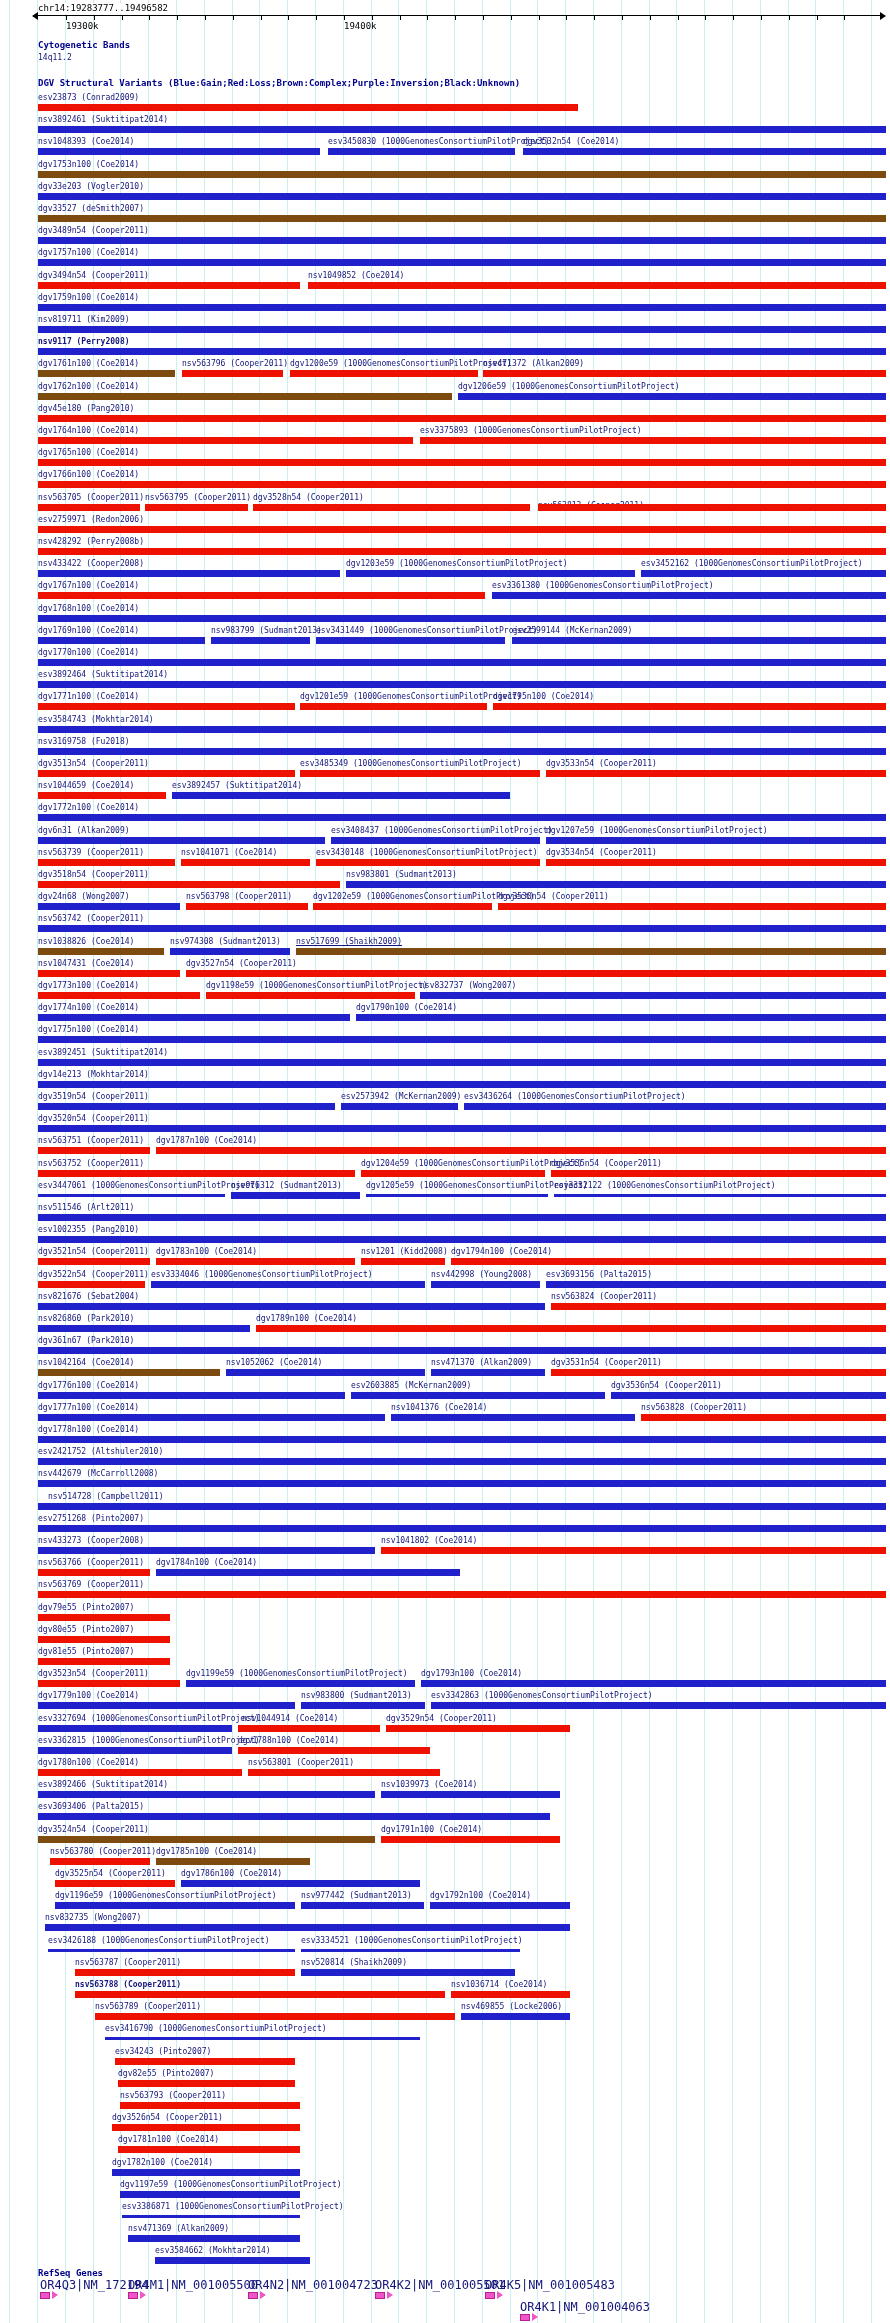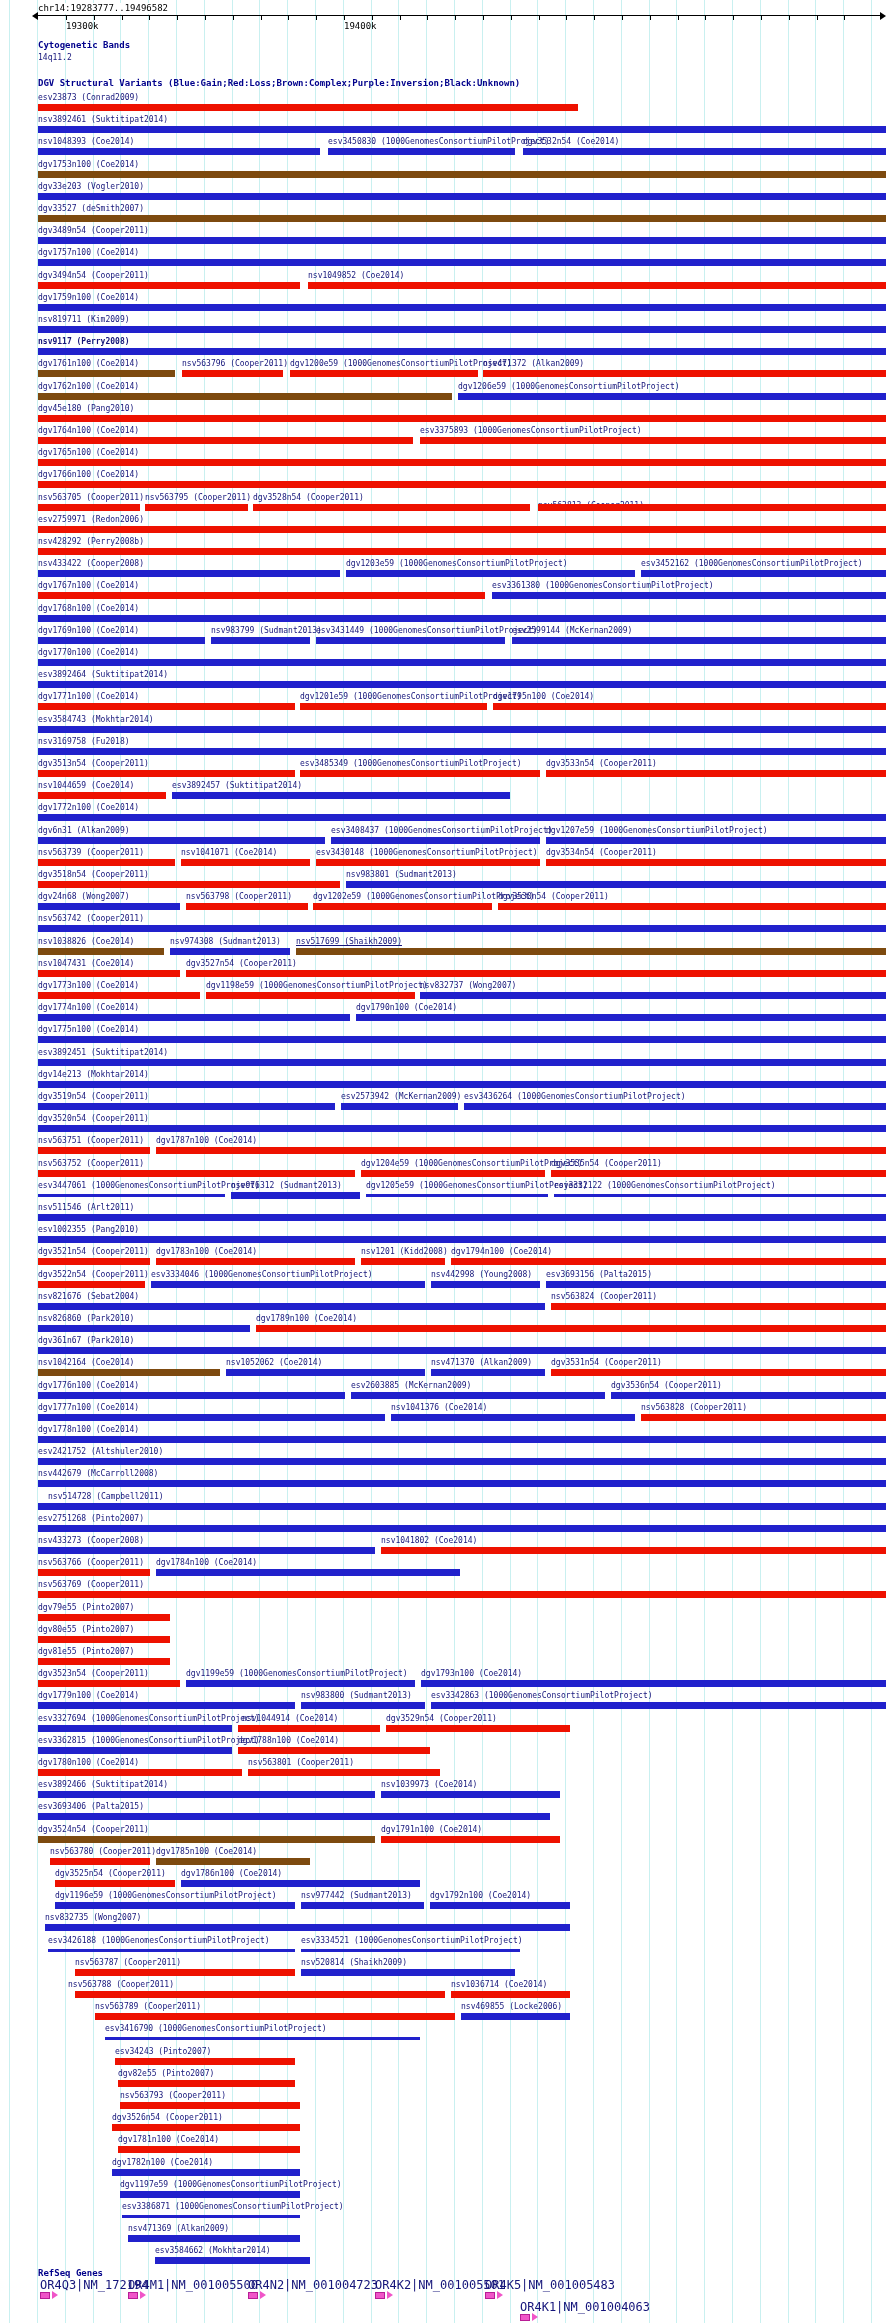--- a/index.html
+++ b/index.html
@@ -395,21 +395,21 @@
       <div class="vlabel" style="left: 45px; top: 1913px;">nsv832735 (Wong2007)</div>
       <div class="vbar" title="nsv832735 (Wong2007)" style="left: 45px; top: 1924px; width: 525px; height: 7px; background: rgb(33, 33, 204);"></div>
       <div class="vlabel" style="left: 48px; top: 1936px;">esv3426188 (1000GenomesConsortiumPilotProject)</div>
       <div class="vbar" title="esv3426188 (1000GenomesConsortiumPilotProject)" style="left: 48px; top: 1949px; width: 247px; height: 3px; background: rgb(33, 33, 204);"></div>
       <div class="vlabel" style="left: 301px; top: 1936px;">esv3334521 (1000GenomesConsortiumPilotProject)</div>
       <div class="vbar" title="esv3334521 (1000GenomesConsortiumPilotProject)" style="left: 301px; top: 1949px; width: 219px; height: 3px; background: rgb(33, 33, 204);"></div>
       <div class="vlabel" style="left: 75px; top: 1958px;">nsv563787 (Cooper2011)</div>
       <div class="vbar" title="nsv563787 (Cooper2011)" style="left: 75px; top: 1969px; width: 220px; height: 7px; background: rgb(238, 17, 0);"></div>
       <div class="vlabel" style="left: 301px; top: 1958px;">nsv520814 (Shaikh2009)</div>
       <div class="vbar" title="nsv520814 (Shaikh2009)" style="left: 301px; top: 1969px; width: 214px; height: 7px; background: rgb(33, 33, 204);"></div>
-      <div class="vlabel" style="left: 68px; top: 1980px;">nsv563788 (Cooper2011)</div>
+      <div class="vlabel" style="left: 75px; top: 1980px; font-weight: bold;">nsv563788 (Cooper2011)</div>
       <div class="vbar" title="nsv563788 (Cooper2011)" style="left: 75px; top: 1991px; width: 370px; height: 7px; background: rgb(238, 17, 0);"></div>
       <div class="vlabel" style="left: 451px; top: 1980px;">nsv1036714 (Coe2014)</div>
       <div class="vbar" title="nsv1036714 (Coe2014)" style="left: 451px; top: 1991px; width: 119px; height: 7px; background: rgb(238, 17, 0);"></div>
       <div class="vlabel" style="left: 95px; top: 2002px;">nsv563789 (Cooper2011)</div>
       <div class="vbar" title="nsv563789 (Cooper2011)" style="left: 95px; top: 2013px; width: 360px; height: 7px; background: rgb(238, 17, 0);"></div>
       <div class="vlabel" style="left: 461px; top: 2002px;">nsv469855 (Locke2006)</div>
       <div class="vbar" title="nsv469855 (Locke2006)" style="left: 461px; top: 2013px; width: 109px; height: 7px; background: rgb(33, 33, 204);"></div>
       <div class="vlabel" style="left: 105px; top: 2024px;">esv3416790 (1000GenomesConsortiumPilotProject)</div>
       <div class="vbar" title="esv3416790 (1000GenomesConsortiumPilotProject)" style="left: 105px; top: 2037px; width: 315px; height: 3px; background: rgb(33, 33, 204);"></div>
       <div class="vlabel" style="left: 115px; top: 2047px;">esv34243 (Pinto2007)</div>

